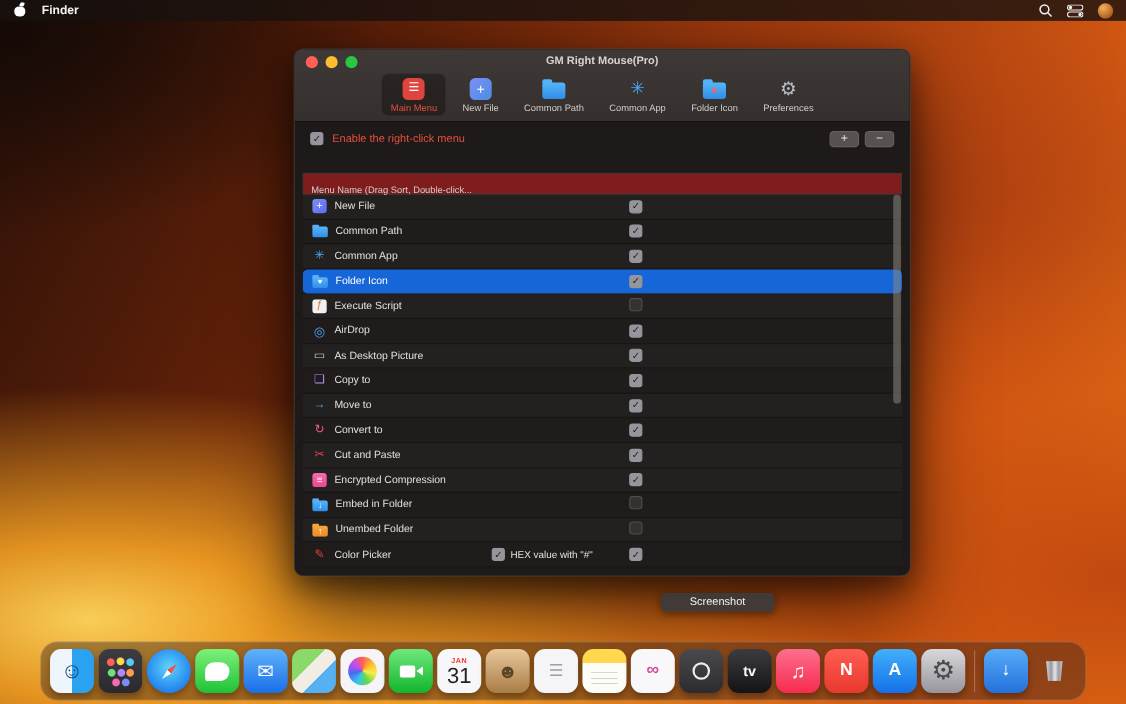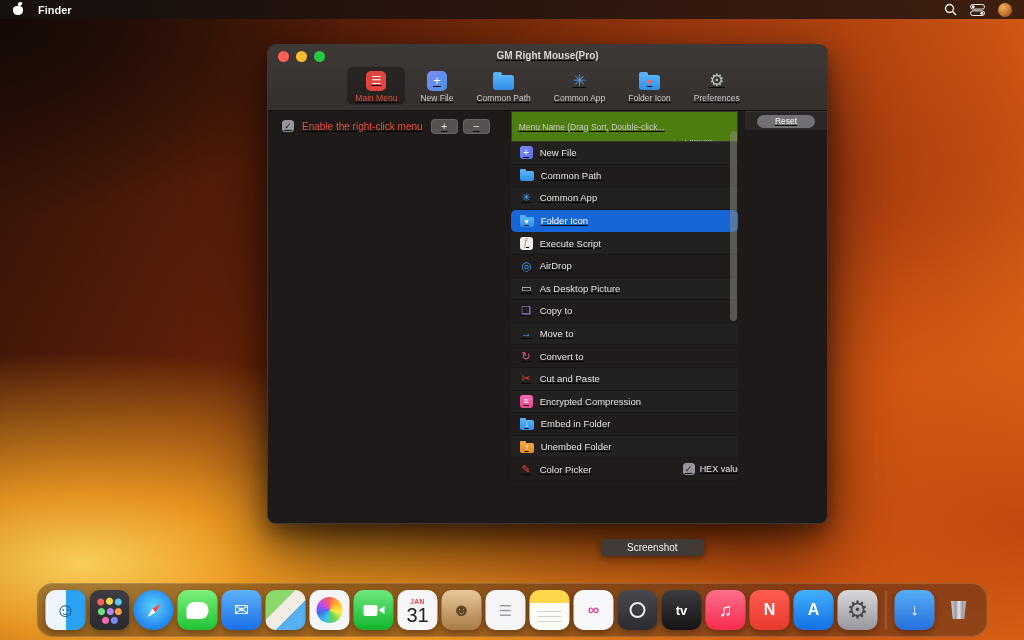--- a/index.html
+++ b/index.html
@@ -18,49 +18,49 @@
   .apple{width:12px;height:13px;position:relative;margin-right:14px;}
   .apple::before{content:'';position:absolute;left:1px;top:3px;width:10px;height:9px;background:#fff;border-radius:42% 42% 46% 46%;}
   .apple::after{content:'';position:absolute;left:6px;top:-1px;width:4px;height:4px;background:#fff;border-radius:60% 0 60% 0;transform:rotate(18deg);}
   .appname{font-weight:bold;margin-right:32px;}
   .mitem{margin-right:16px;}
   .mb-right{margin-left:auto;display:flex;align-items:center;gap:13px;}
   .avatar{width:14px;height:14px;border-radius:50%;background:radial-gradient(circle at 35% 30%,#f5b15a,#a85418 80%);display:inline-block;}
   
   .window{position:absolute;left:267px;top:44px;width:561px;height:480px;border-radius:9px;overflow:hidden;
     background:#1d1a19;border:1px solid rgba(255,255,255,.14);
-    box-shadow:0 30px 70px rgba(0,0,0,.6),0 10px 25px rgba(0,0,0,.45);display:flex;flex-direction:column;z-index:20;text-decoration:underline;}
+    box-shadow:0 30px 70px rgba(0,0,0,.6),0 10px 25px rgba(0,0,0,.45);display:flex;flex-direction:column;z-index:20;}
   .chrome{background:linear-gradient(#3e3836,#352f2d);border-bottom:1px solid #151211;}
   .titlebar{height:21px;position:relative;display:flex;align-items:center;justify-content:center;
     font-size:10px;font-weight:bold;color:#d8d5d3;}
   .lights{position:absolute;left:10px;top:6px;display:flex;gap:7px;}
   .light{width:11px;height:11px;border-radius:50%;}
   .l-close{background:#ff5f57;}.l-min{background:#febc2e;}.l-zoom{background:#28c840;}
   .toolbar{display:flex;justify-content:center;align-items:flex-end;gap:7px;padding:1px 0 5px;}
   .tab{display:flex;flex-direction:column;align-items:center;gap:2px;padding:3px 8px 2px;border-radius:6px;
     font-size:8.5px;color:#cfccca;}
   .tab.active{background:rgba(0,0,0,.3);color:#e8503c;}
   .tab-ic{height:21px;display:flex;align-items:center;justify-content:center;}
   .ti{width:20px;height:20px;border-radius:5px;display:flex;align-items:center;justify-content:center;}
   .folder20{width:21px;height:15px;background:linear-gradient(#57b5f8,#2e8de8);border-radius:2px 3px 3px 3px;position:relative;margin-top:4px;}
   .folder20::before{content:'';position:absolute;top:-3px;left:0;width:9px;height:4px;background:#55b2f6;border-radius:2px 2px 0 0;}
   
-  .content{flex:1;display:flex;flex-direction:row;background:#1d1a19;position:relative;}
+  .content{flex:1;display:flex;flex-direction:column;background:#1d1a19;position:relative;gap:16px;}
   .controls{height:30px;display:flex;align-items:center;gap:8px;padding:0 14px;}
   .cb{width:12px;height:12px;border-radius:3px;background:#343230;border:1px solid #514d4b;
     display:inline-flex;align-items:center;justify-content:center;font-size:9px;color:#232120;flex:0 0 auto;}
   .cb.checked{background:#95959b;border-color:#95959b;}
   .cb.checked::after{content:"✓";font-weight:bold;}
   .enable-label{color:#e8503c;font-size:10px;}
   .plusminus{margin-left:auto;display:flex;gap:5px;}
   .pm-btn{width:27px;height:15px;background:#57524f;border:1px solid rgba(255,255,255,.1);border-radius:4px;
     color:#e2e0de;font-size:11px;line-height:12px;text-align:center;}
   .table{flex:1;margin:0 7px;display:flex;flex-direction:column;overflow:hidden;position:relative;}
-  .thead{display:grid;grid-template-columns:165px 118px 1fr;background:#4d7c0f;border:1px solid #3b3735;
-    height:31px;font-size:8.5px;color:#d0cdcc;align-items:stretch;}
+  .thead{display:grid;grid-template-columns:165px 118px 1fr;background:#7f1d1d;border:1px solid #3b3735;
+    height:20px;font-size:8.5px;color:#d0cdcc;align-items:stretch;}
   .th{padding:0 7px;display:flex;align-items:center;white-space:nowrap;overflow:hidden;}
   .th + .th{border-left:1px solid #46423f;margin-top:28px;}
   .tbody{flex:1;overflow:hidden;}
   .trow{display:grid;grid-template-columns:165px 118px 1fr;height:22.6px;align-items:center;
     background:#232020;border-bottom:1px solid #181514;font-size:9.5px;color:#e2e0de;}
   .trow.alt{background:#1f1c1b;}
   .trow.selected{background:#1766d8;border-radius:5px;color:#fff;border-bottom-color:#1766d8;}
   .td-name{display:flex;align-items:center;gap:7px;padding-left:9px;overflow:hidden;white-space:nowrap;}
   .td-opt{display:flex;align-items:center;gap:5px;padding-left:7px;font-size:9px;overflow:hidden;white-space:nowrap;}
   .td-en{padding-left:14px;}

